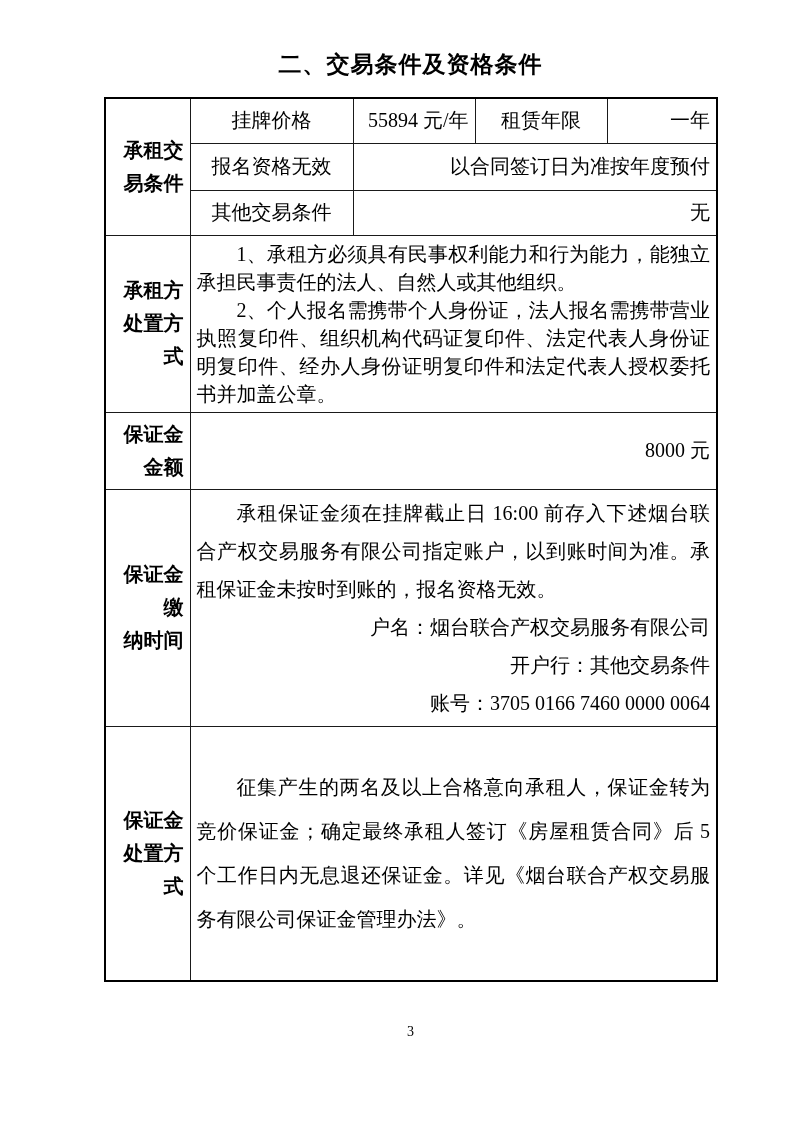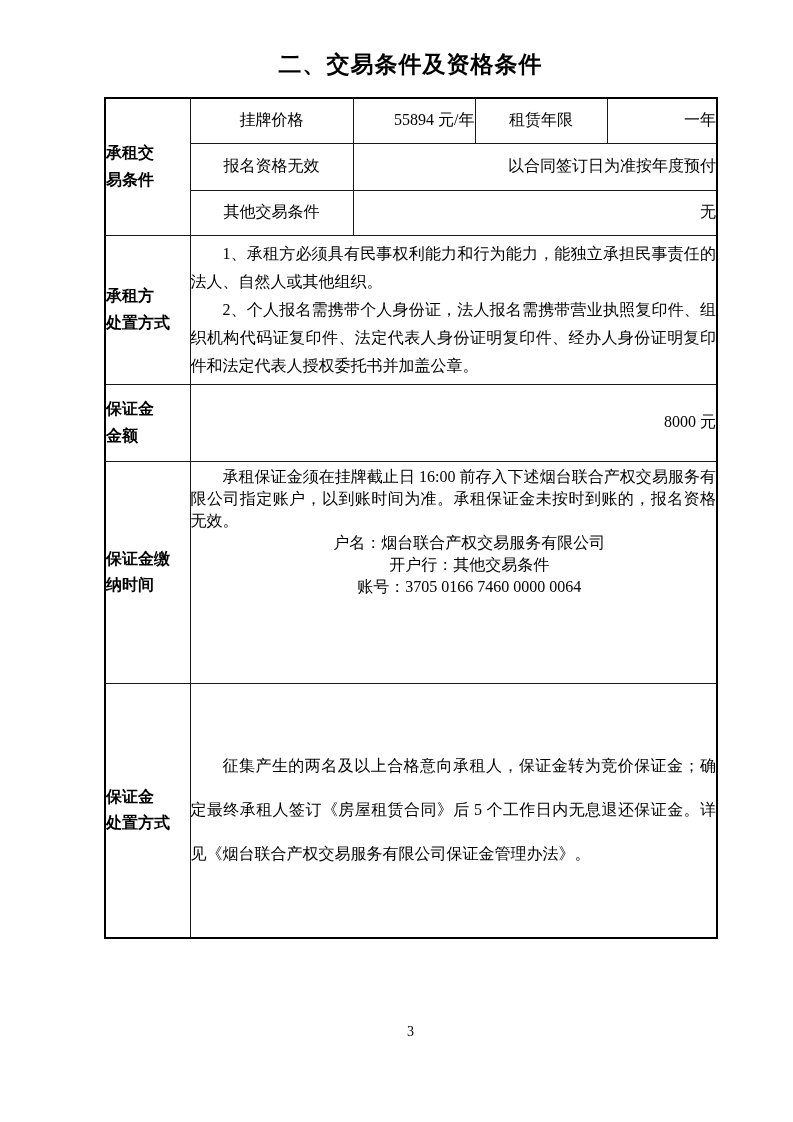--- a/index.html
+++ b/index.html
@@ -28,27 +28,27 @@
   table.doc-table {
     table-layout: fixed;
     border-collapse: collapse;
     margin-left: 104px;
     margin-top: 17px;
     width: 613px;
     border: 2px solid #000000;
   }
   table.doc-table td {
     border: 1px solid #1a1a1a;
-    font-size: 16px;
-    padding: 4px 0;
+    font-size: 20px;
+    padding: 4px 6px;
     overflow: hidden;
   }
   td.hdr {
     font-weight: bold;
-    text-align: left;
+    text-align: right;
     vertical-align: middle;
     white-space: pre-line;
     line-height: 1.65;
     padding: 4px 8px;
   }
   td.lbl {
     text-align: center;
     vertical-align: middle;
   }
   td.val {
@@ -65,28 +65,28 @@
     text-align: justify;
     line-height: 28px;
   }
   td.content-pay {
     vertical-align: top;
     padding: 10px 14px 6px 12px;
   }
   td.content-pay p {
     margin: 0;
     text-align: justify;
-    line-height: 22px;
+    line-height: 38px;
   }
   td.content-pay p.para {
     text-indent: 2em;
   }
   td.content-pay p.acct-line {
     margin-left: 2em;
-    text-align: center;
+    text-align: right;
   }
   td.content-disposal {
     vertical-align: middle;
     padding: 8px 14px 8px 12px;
   }
   td.content-disposal p {
     margin: 0;
     text-indent: 2em;
     text-align: justify;
     line-height: 44px;

